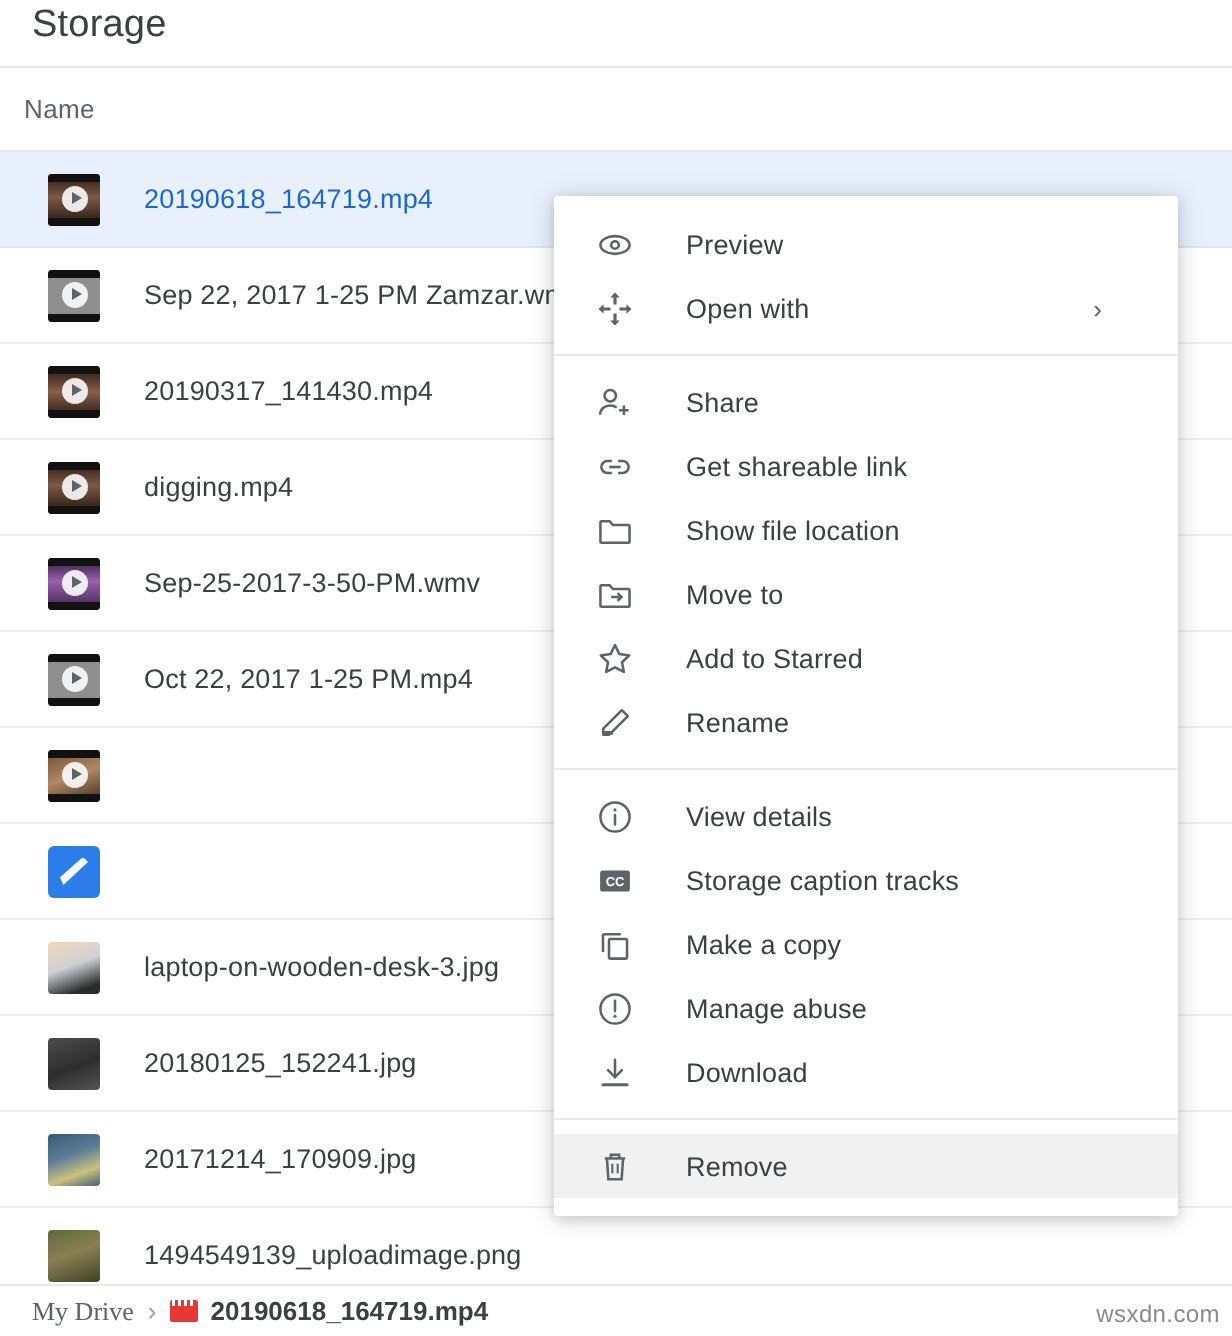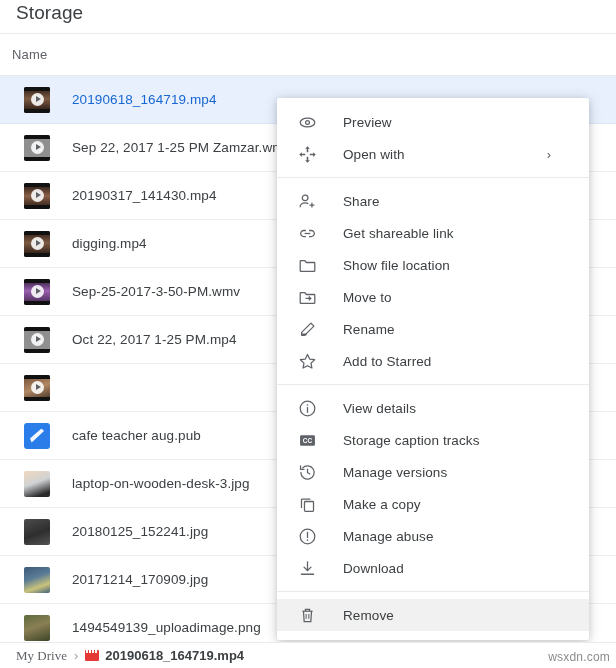--- a/index.html
+++ b/index.html
@@ -293,21 +293,20 @@
     </div>
     <div class="file-row">
       <div class="thumb video t-face">
         <span class="play"></span>
       </div>
     </div>
     <div class="file-row">
       <div class="thumb pub">
         <span class="glyph"></span>
       </div>
-      <div class="file-name">cafe teacher aug.pub</div>
     </div>
     <div class="file-row">
       <div class="thumb t-desk"></div>
       <div class="file-name">laptop-on-wooden-desk-3.jpg</div>
     </div>
     <div class="file-row">
       <div class="thumb t-dark"></div>
       <div class="file-name">20180125_152241.jpg</div>
     </div>
     <div class="file-row">
@@ -373,63 +372,53 @@
         <svg width="19" height="19" viewBox="0 0 24 24" fill="none" stroke="currentColor" stroke-width="1.6">
           <path d="M2.8 18.6V6.6a.8.8 0 0 1 .8-.8h5l2 2.4h9.8a.8.8 0 0 1 .8.8v9.6a.8.8 0 0 1-.8.8H3.6a.8.8 0 0 1-.8-.8z"></path>
           <path d="M9.6 13.2h6.4M13.6 10.8l2.6 2.4-2.6 2.4"></path>
         </svg>
       </span>
       <span class="ctx-label">Move to</span>
     </div>
     <div class="ctx-item">
       <span class="ctx-icon">
         <svg width="19" height="19" viewBox="0 0 24 24" fill="none" stroke="currentColor" stroke-width="1.6" stroke-linejoin="round">
+          <path d="M12 3.2l2.75 5.7 6.25.85-4.55 4.3 1.12 6.15L12 17.3l-5.57 2.9 1.12-6.15L3 9.75l6.25-.85L12 3.2z"></path>
+        </svg>
+      </span>
+      <span class="ctx-label">Add to Starred</span>
+    </div>
+    <div class="ctx-item">
+      <span class="ctx-icon">
+        <svg width="19" height="19" viewBox="0 0 24 24" fill="none" stroke="currentColor" stroke-width="1.6" stroke-linejoin="round">
           <path d="M16.3 3.9l3.8 3.8L8.4 19.4H4.6v-3.8L16.3 3.9z"></path>
           <path d="M5.2 18.2h5.6" stroke-width="2.4"></path>
         </svg>
       </span>
       <span class="ctx-label">Rename</span>
-    </div>
-    <div class="ctx-item">
-      <span class="ctx-icon">
-        <svg width="19" height="19" viewBox="0 0 24 24" fill="none" stroke="currentColor" stroke-width="1.6" stroke-linejoin="round">
-          <path d="M12 3.2l2.75 5.7 6.25.85-4.55 4.3 1.12 6.15L12 17.3l-5.57 2.9 1.12-6.15L3 9.75l6.25-.85L12 3.2z"></path>
-        </svg>
-      </span>
-      <span class="ctx-label">Add to Starred</span>
     </div>
     <div class="ctx-sep"></div>
     <div class="ctx-item">
       <span class="ctx-icon">
         <svg width="19" height="19" viewBox="0 0 24 24" fill="none" stroke="currentColor" stroke-width="1.6">
           <circle cx="12" cy="12" r="9.2"></circle>
           <path d="M12 10.8v6" stroke-linecap="round"></path>
           <circle cx="12" cy="7.5" r="1" fill="currentColor" stroke="none"></circle>
         </svg>
       </span>
       <span class="ctx-label">View details</span>
     </div>
     <div class="ctx-item">
       <span class="ctx-icon">
         <svg width="19" height="19" viewBox="0 0 24 24">
           <rect x="2.6" y="5.4" width="18.8" height="13.2" rx="1.6" fill="currentColor"></rect>
           <text x="12" y="15.4" font-size="8.2" font-family="Liberation Sans, sans-serif" font-weight="bold" fill="#ffffff" text-anchor="middle">CC</text>
         </svg>
       </span>
       <span class="ctx-label">Storage caption tracks</span>
-    </div>
-    <div class="ctx-item">
-      <span class="ctx-icon">
-        <svg width="19" height="19" viewBox="0 0 24 24" fill="none" stroke="currentColor" stroke-width="1.6" stroke-linecap="round">
-          <path d="M3.6 12a8.4 8.4 0 1 0 2.3-5.8"></path>
-          <path d="M3.2 3.6v4.4h4.4"></path>
-          <path d="M12 7.8V12l3 1.8"></path>
-        </svg>
-      </span>
-      <span class="ctx-label">Manage versions</span>
     </div>
     <div class="ctx-item">
       <span class="ctx-icon">
         <svg width="19" height="19" viewBox="0 0 24 24" fill="none" stroke="currentColor" stroke-width="1.6">
           <rect x="8.2" y="8.2" width="11.4" height="12.4" rx="1"></rect>
           <path d="M15.6 5.2H5.4a1 1 0 0 0-1 1v10.2"></path>
         </svg>
       </span>
       <span class="ctx-label">Make a copy</span>
     </div>

